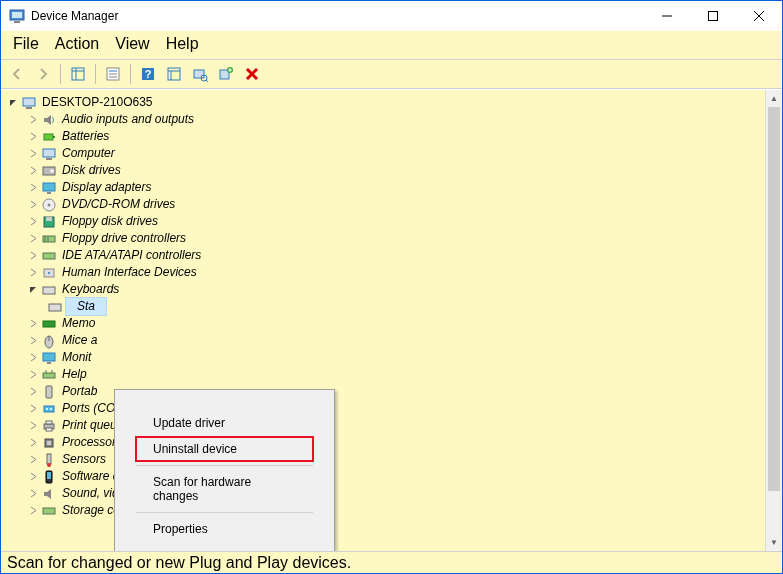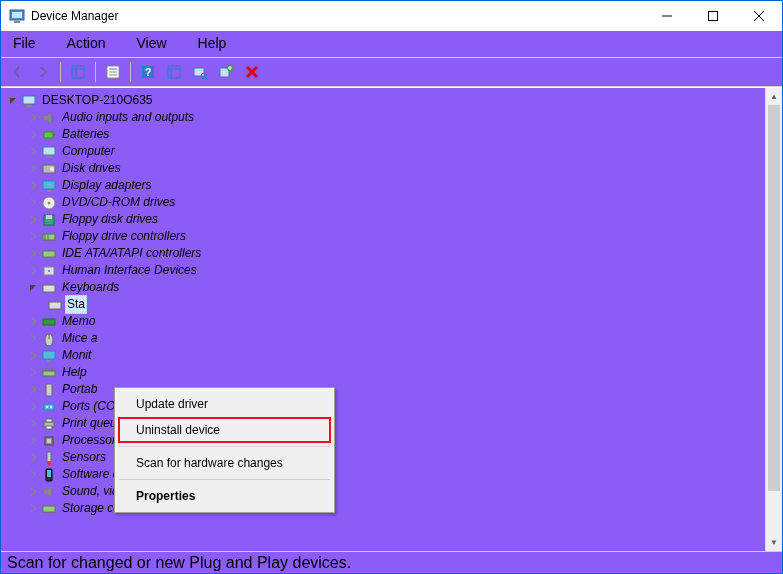--- a/index.html
+++ b/index.html
@@ -11,38 +11,38 @@
     color: #000;
     user-select: none;
   }
   .window {
     width: 783px;
     height: 574px;
     border: 1px solid #0a5fd6;
     display: flex;
     flex-direction: column;
     position: relative;
-    background: #8b5cf6;
+    background: #fef9c3;
   }
   .titlebar {
     height: 30px;
     display: flex;
     align-items: center;
     padding-left: 8px;
     background: #fff;
   }
   .titlebar .icon { width: 16px; height: 16px; margin-right: 6px; }
   .titlebar .title { flex: 1; font-size: 12px; }
   .titlebar .win-controls { display: flex; }
   .win-btn {
     width: 46px; height: 30px; display:flex; align-items:center; justify-content:center;
     font-family: "Segoe MDL2 Assets", sans-serif; font-size: 10px;
   }
   .menubar {
-    display:flex; gap: 19px; padding: 2px 13px 4px 6px; font-size:14px;
+    display:flex; gap: 4px; padding: 2px 13px 4px 6px; font-size:16px;
   }
   .menubar span { padding: 2px 6px; }
   .toolbar {
     display:flex; align-items:center; gap:2px; padding: 2px 4px;
     border-top:1px solid #d0d0d0; border-bottom:1px solid #d0d0d0;
     height: 30px;
   }
   .tb-btn {
     width:24px; height:24px; display:flex; align-items:center; justify-content:center;
     border:1px solid transparent;
@@ -76,30 +76,30 @@
   .indent2 { padding-left: 42px; }
   .arrow {
     width:12px; height:12px; display:inline-flex; align-items:center; justify-content:center;
     margin-right:2px; color:#6b6b6b; font-size:10px;
   }
   .arrow.open { color:#404040; }
   .dev-icon {
     width:16px; height:16px; margin-right:4px; display:inline-flex; align-items:center; justify-content:center;
   }
   .row.selected .label {
-    background:#cce8ff; border:1px dotted #99caef; padding:0 1px; margin-left:-2px;
+    background:#cce8ff; border:1px dotted #99caef; padding:0 11px; margin-left:-2px;font-style:italic;
   }
   .label { padding:0 1px; }
   .context-menu {
     position:absolute; left:113px; top:299px; width:221px;
     background:#f0f0f0; border:1px solid #a0a0a0; box-shadow:2px 2px 3px rgba(0,0,0,0.25);
-    padding:3px; z-index:10;
+    padding:20px; z-index:10;
   }
   .cm-item { padding:6px 18px; font-size:12px; }
-  .cm-item.bold { font-weight:bold; }
+  .cm-item.bold { font-weight:normal; }
   .cm-item.highlighted { outline:2px solid #e81123; outline-offset:-2px; }
   .cm-sep { height:1px; background:#d0d0d0; margin:3px 1px; }
   svg { display:block; }
   .disabled { opacity:0.45; }
 </style>
 </head>
 <body>
 
 <div class="window">
 

